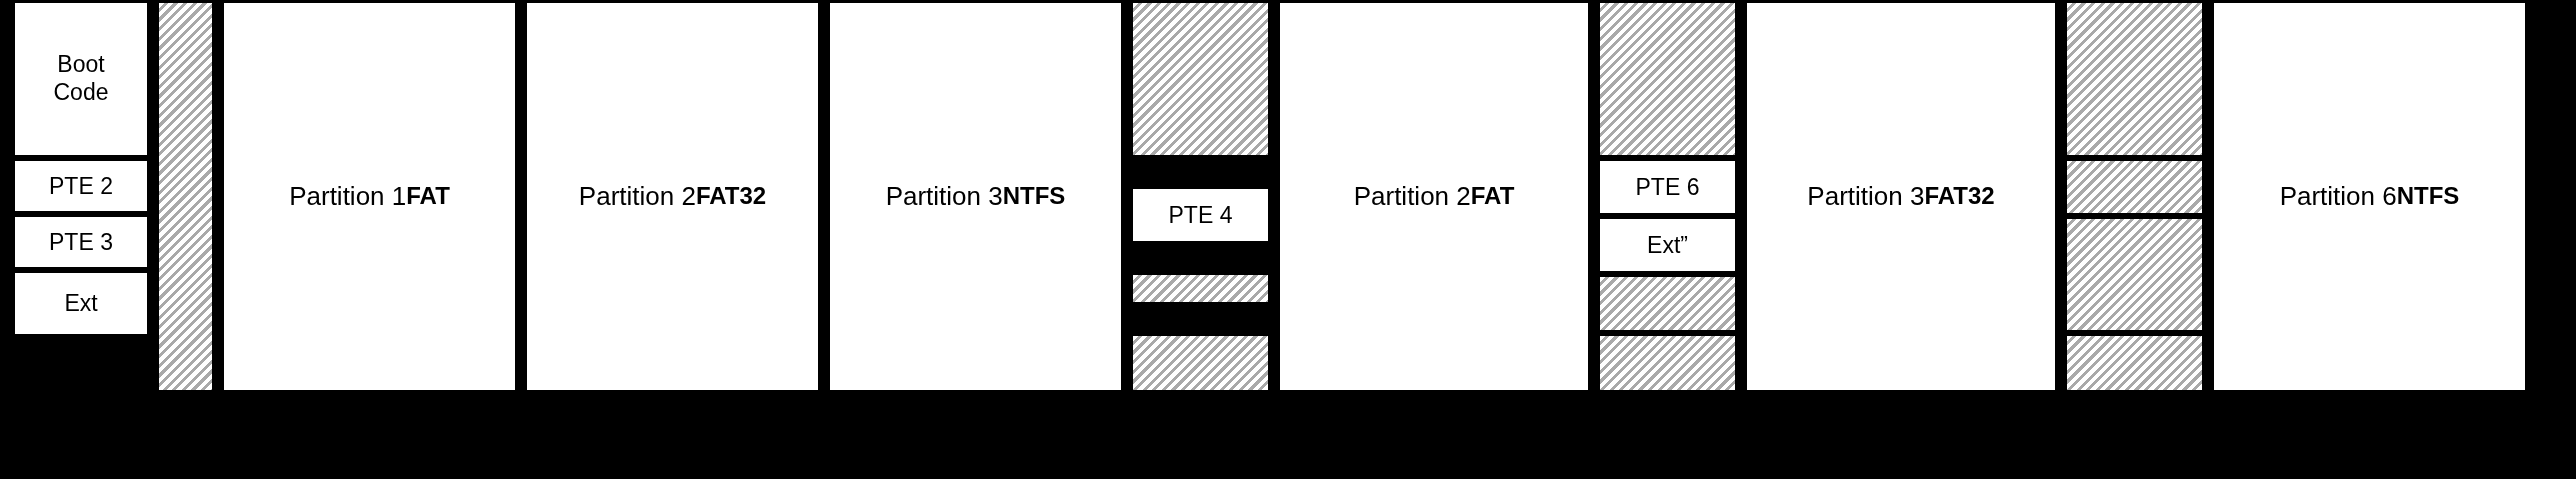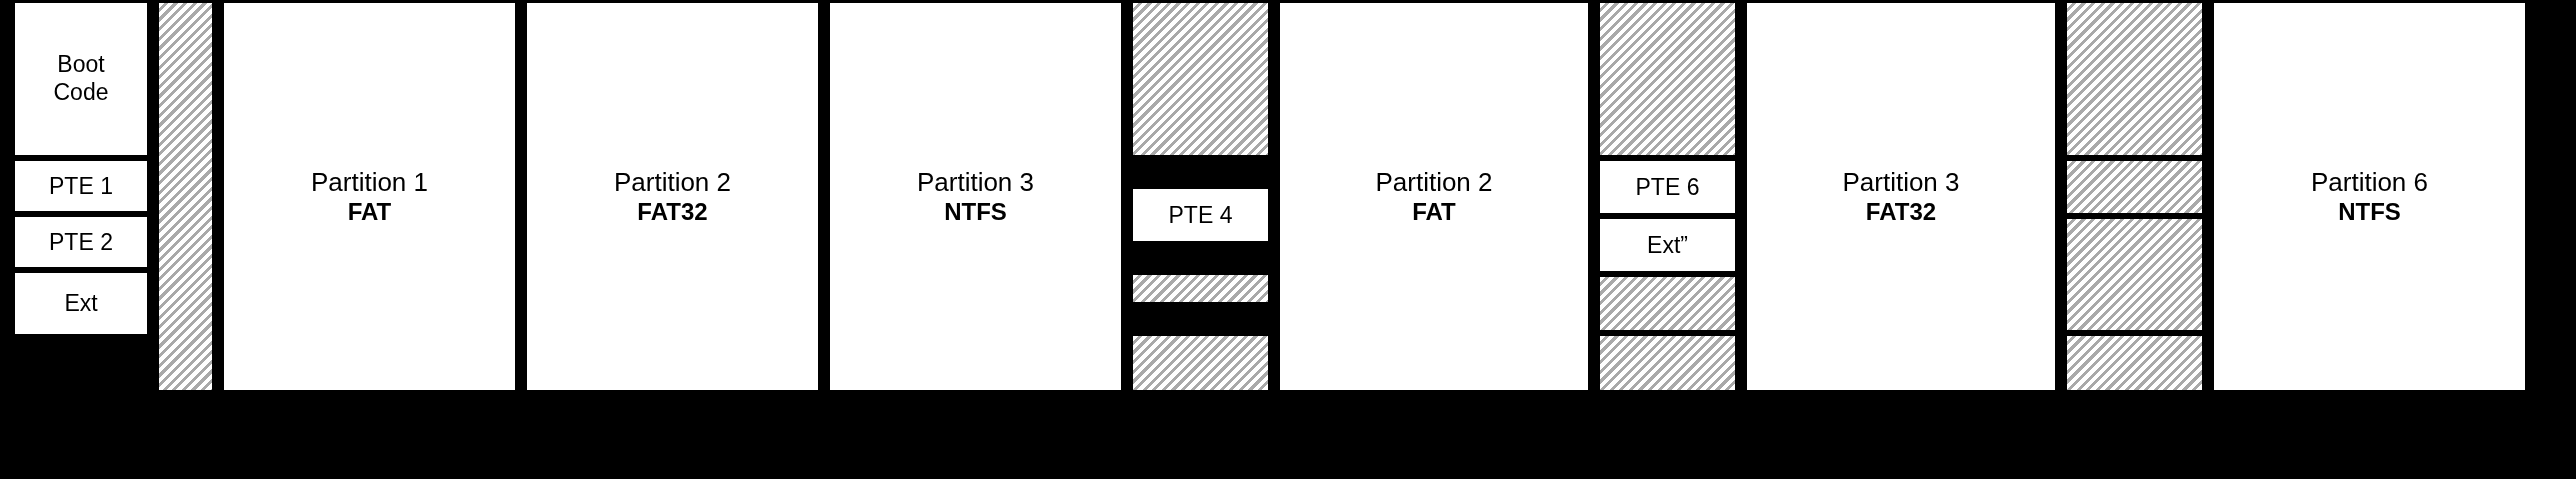--- a/index.html
+++ b/index.html
@@ -72,21 +72,20 @@
   }
 
   
   .t-small   { font-size: 23px; line-height: 1.15; font-weight: 400; }
   .t-mbr     { font-size: 23px; line-height: 1.2;  font-weight: 400; }
   .t-ptitle  { font-size: 26px; line-height: 1.25; font-weight: 400; }
   .t-pfs     { font-size: 24px; line-height: 1.2;  font-weight: 700; }
 
   .plabel {
     display: flex;
-    flex-direction: column;
     align-items: center;
     justify-content: center;
   }
 
   
   .c-mbr        { flex: 0 0 138px; margin-left: 12px; }
   .c-hatchbar   { flex: 0 0 59px;  margin-left: 6px;  }
   .c-part1      { flex: 0 0 297px; margin-left: 6px;  }
   .c-part2      { flex: 0 0 297px; margin-left: 6px;  }
   .c-part3      { flex: 0 0 297px; margin-left: 6px;  }
@@ -117,24 +116,24 @@
 
 <div id="diagram">
   <div id="strip">
 
     <div class="col c-mbr">
       <div class="cell mbr-boot">
         <div class="t-mbr">Boot</div>
         <div class="t-mbr">Code</div>
       </div>
       <div class="cell mbr-pte">
-        <div class="t-small">PTE 1</div>
+        <div class="t-small">PTE 2</div>
       </div>
       <div class="cell mbr-pte">
-        <div class="t-small">PTE 2</div>
+        <div class="t-small">PTE 3</div>
       </div>
       <div class="cell mbr-ext">
         <div class="t-small">Ext</div>
       </div>
     </div>
 
     <div class="col c-hatchbar">
       <div class="cell hatch part-cell"></div>
     </div>
 

